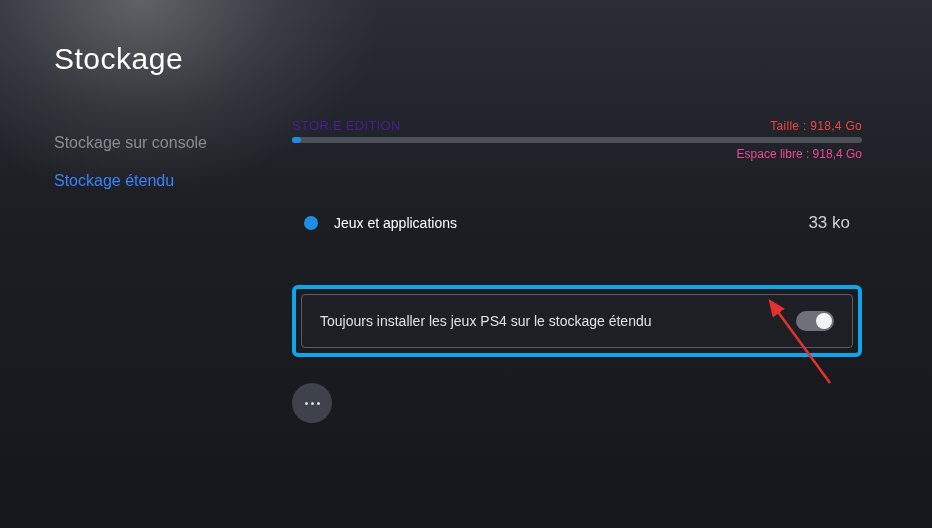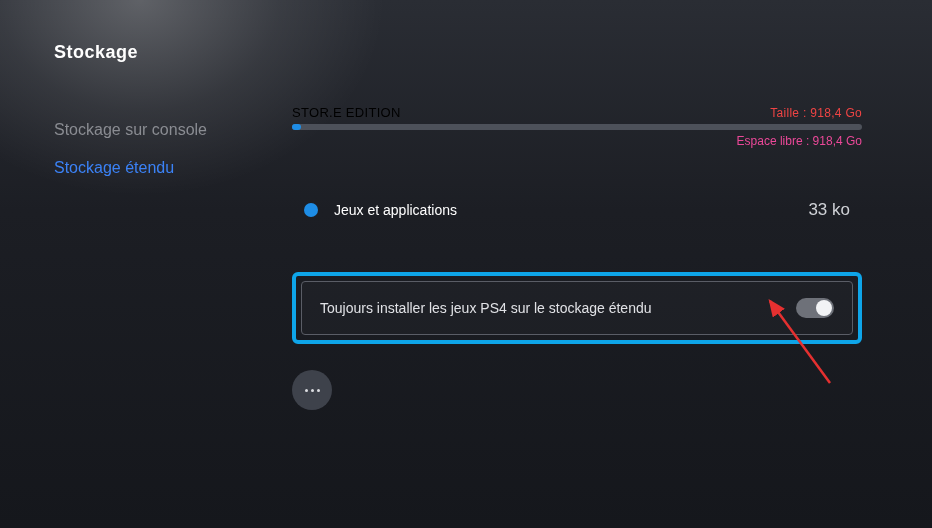--- a/index.html
+++ b/index.html
@@ -1,25 +1,25 @@
 <!DOCTYPE html>
 <html><head>
   <meta charset="utf-8">
   <style>
     *{margin:0;padding:0;box-sizing:border-box;font-family:-apple-system,"Segoe UI",Arial,sans-serif}
     body{width:932px;height:528px;background:radial-gradient(ellipse 350px 280px at 140px 0,rgba(255,255,255,.25),rgba(255,255,255,.08) 40%,transparent 70%),linear-gradient(180deg,#2a2d34 0%,#1c1e24 40%,#15171c 100%);color:#fff;overflow:hidden;position:relative}
     .page{padding:42px 0 0 54px}
-    .title{font-size:18px;font-weight:700;letter-spacing:.5px;margin-bottom:42px}
+    .title{font-size:30px;font-weight:400;letter-spacing:.5px;margin-bottom:42px}
     .layout{display:flex;gap:48px}
     .sidebar{width:190px;padding-top:6px}
     .side-item{font-size:16px;padding:10px 0;color:#8a8c92;cursor:pointer}
     .side-item.active{color:#3b82f6}
     .main{flex:1;padding-right:70px}
     .hdr{display:flex;justify-content:space-between;align-items:flex-end;font-size:13px;letter-spacing:.3px;margin-bottom:4px}
-    .hdr .name{color:#000000}
+    .hdr .name{color:#4c1d95}
     .hdr .right{color:#ef4444;font-size:12px}
     .bar{height:6px;background:#4d515a;border-radius:3px;position:relative;margin-bottom:4px}
     .bar .fill{position:absolute;left:0;top:0;height:100%;width:1.5%;background:#1e8de6;border-radius:3px}
     .free{text-align:right;font-size:12px;color:#ec4899;margin-bottom:44px}
     .row{display:flex;align-items:center;padding:8px 12px;font-size:14px;cursor:pointer}
     .dot{width:14px;height:14px;border-radius:50%;background:#1e8de6;margin-right:16px}
     .row .val{margin-left:auto;color:#cfd1d6;font-size:17px}
     .annot{border:4px solid #0ea5e9;border-radius:6px;margin-top:44px;padding:5px}
     .toggle-row{display:flex;align-items:center;border:1px solid #5a5d66;border-radius:4px;padding:16px 18px;background:rgba(255,255,255,.02)}
     .toggle-row .lbl{font-size:14px;color:#e0e1e5}

